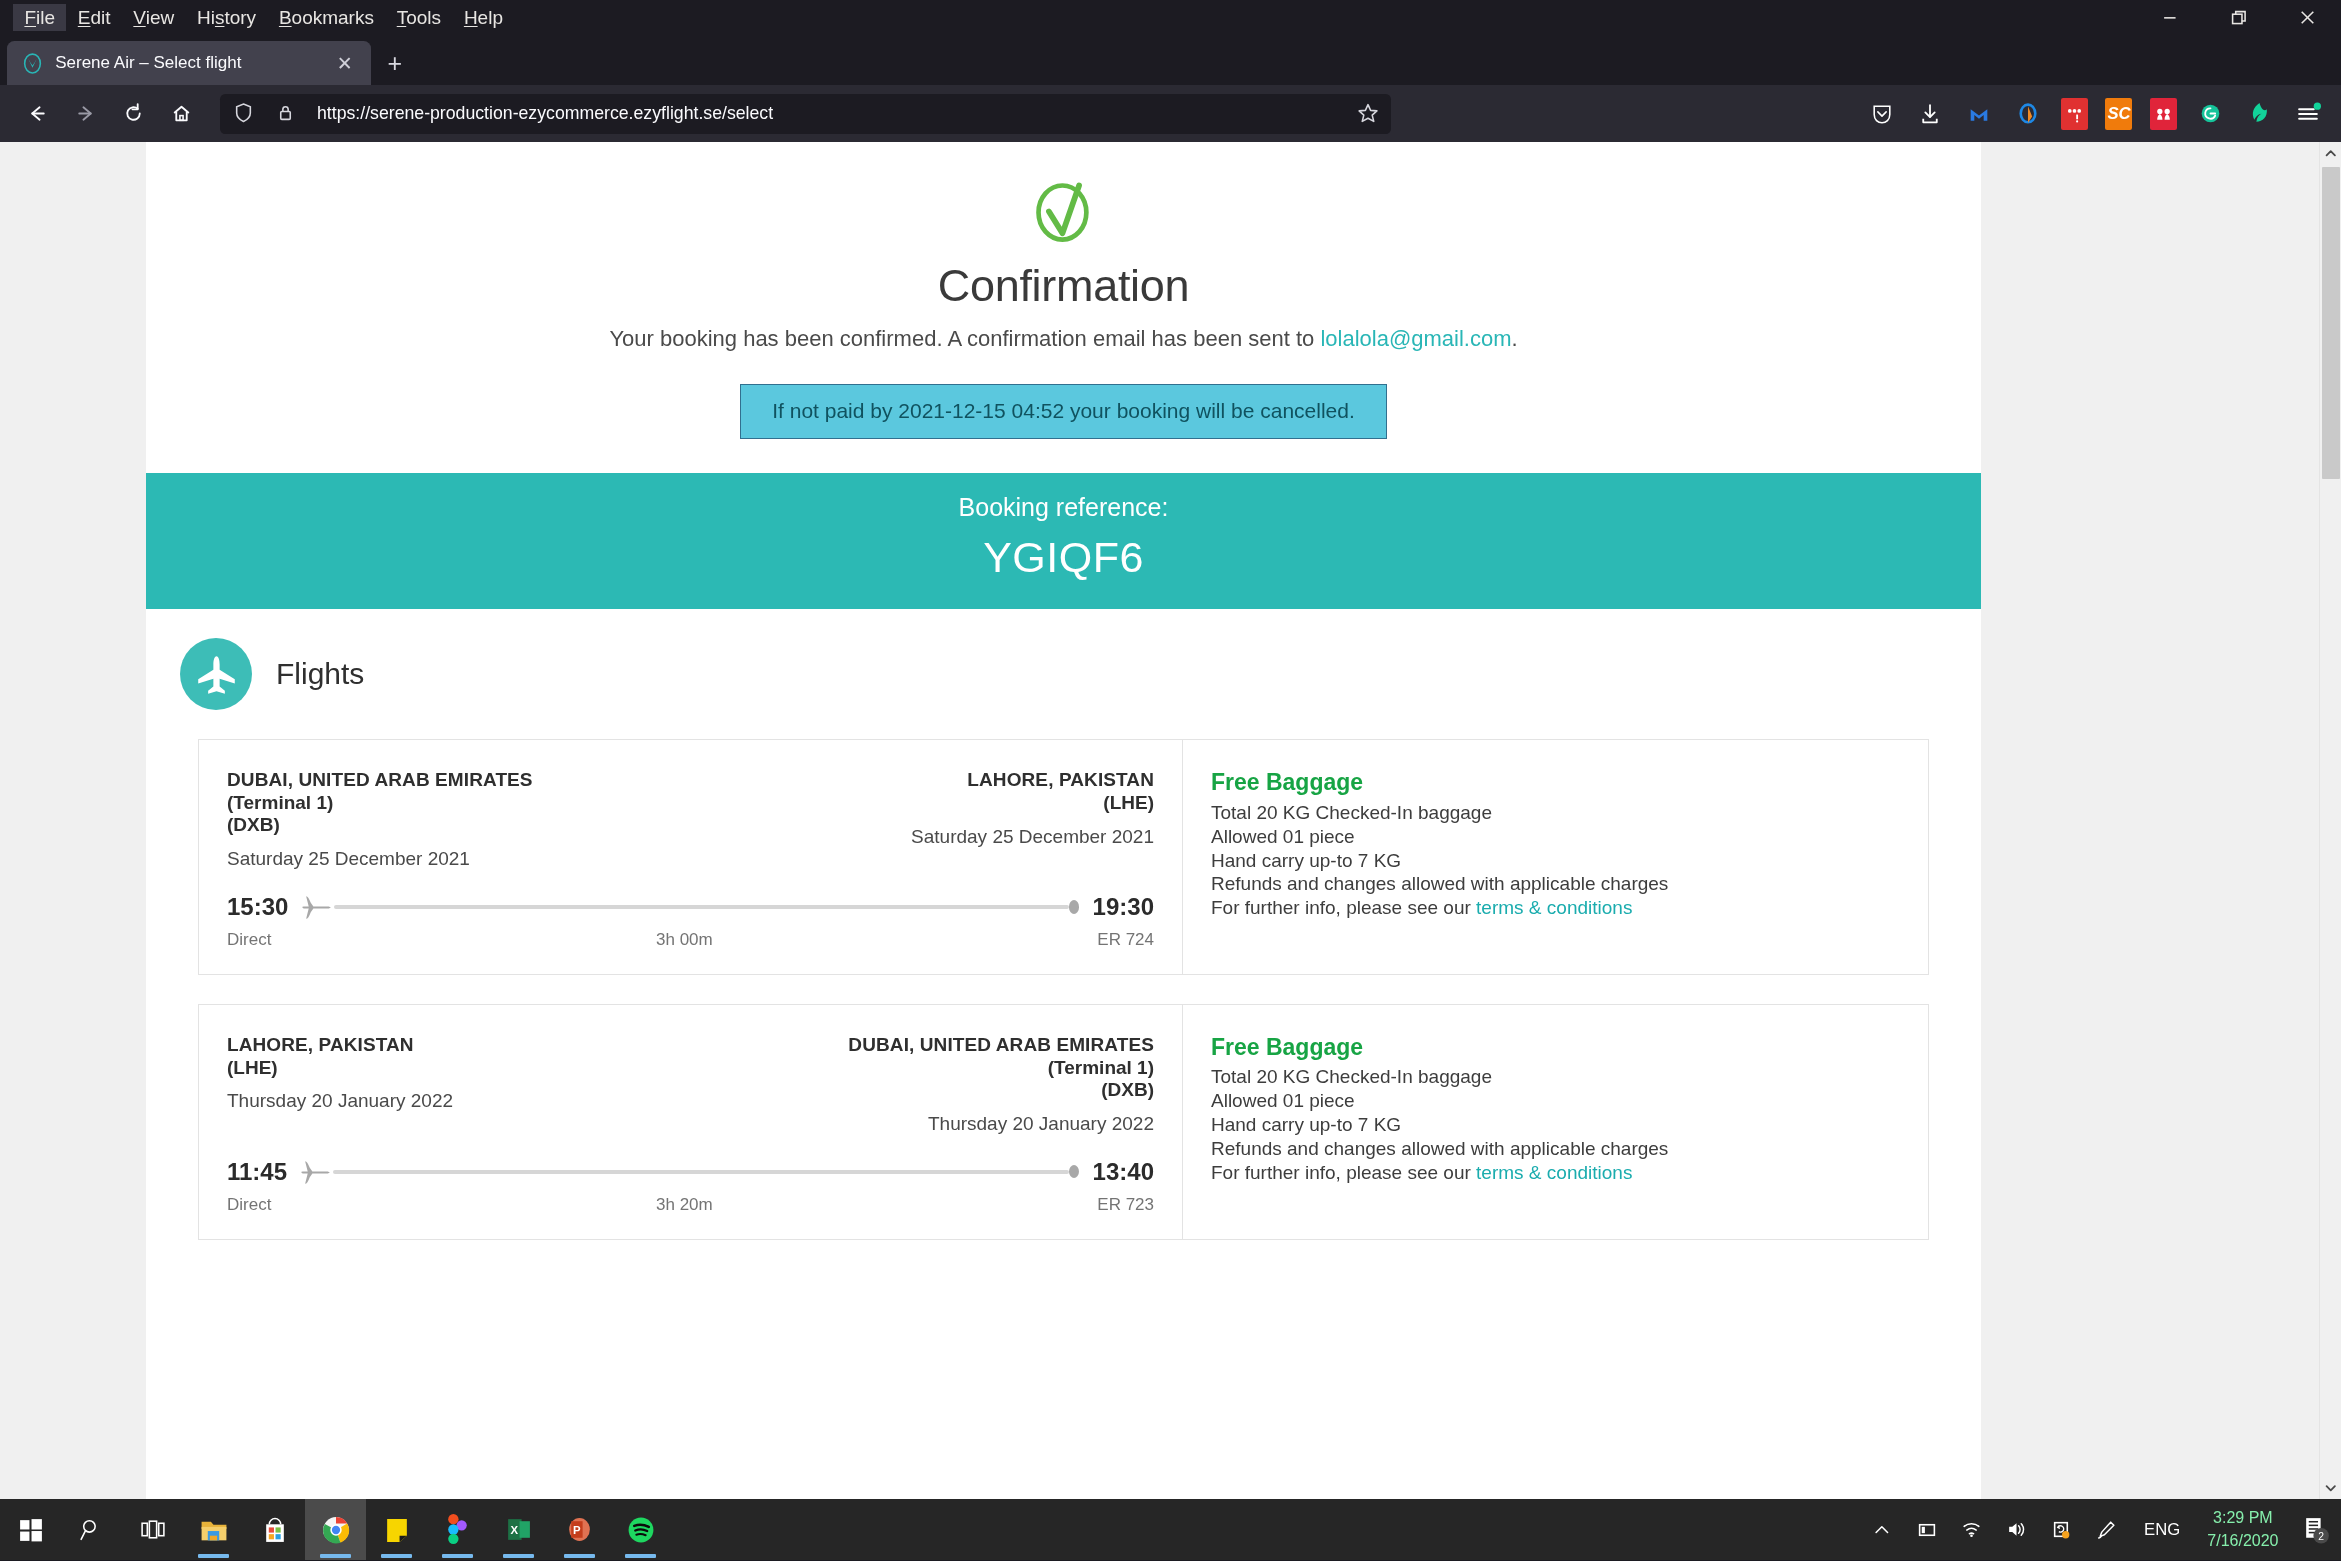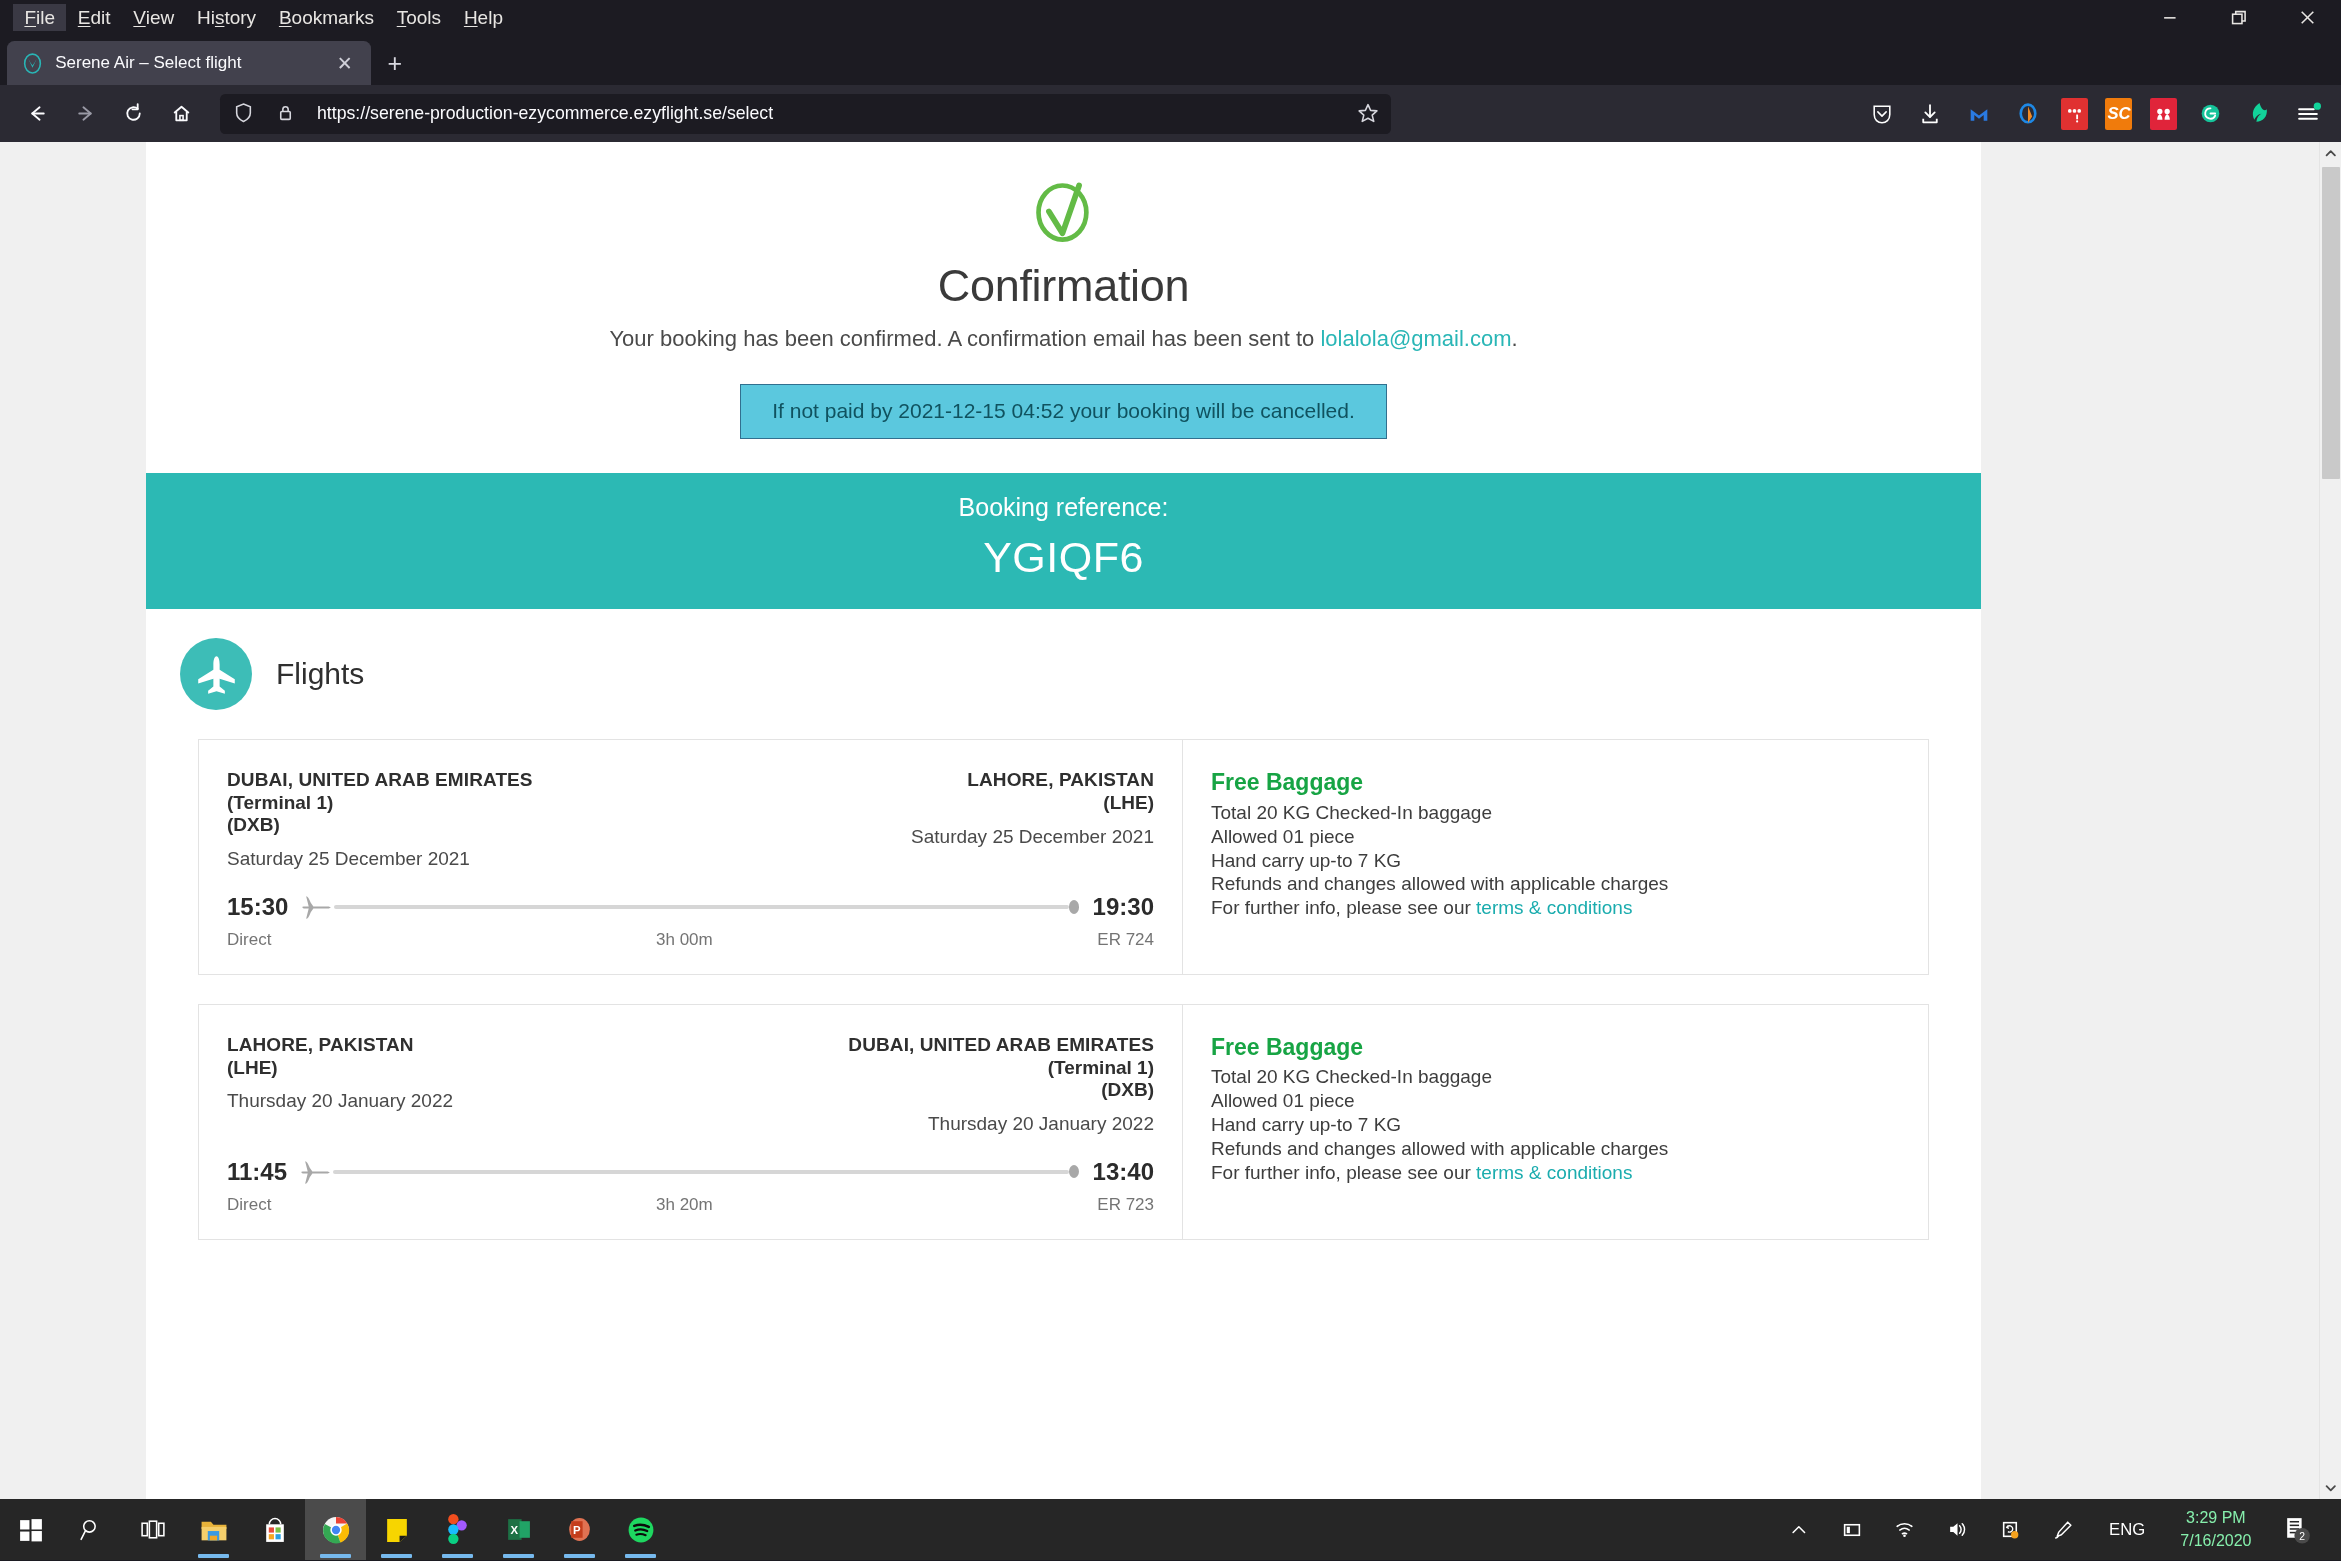--- a/index.html
+++ b/index.html
@@ -264,22 +264,22 @@
     position: relative;
     flex: 0 0 auto;
   }
   .tb-item.active { background: #4b4b4b; }
   .tb-open::after {
     content: ""; position: absolute; bottom: 2.1px; left: 14.6px; right: 14.6px;
     height: 3.6px; background: #76b9ed; border-radius: 1px;
   }
   .tray {
     position: absolute; right: 0; top: 0; height: 61px;
-    display: flex; align-items: center; gap: 8px;
-    padding-right: 20px;
+    display: flex; align-items: center; gap: 0;
+    padding-right: 1px;
   }
   .tray-icon {
     width: 45px; height: 61px;
     display: flex; align-items: center; justify-content: center;
     position: relative;
   }
   .tray-lang { color: #fff; font-size: 16.7px; padding: 0 14.6px; }
   .tray-clock {
     color: #86efac; font-size: 16px; text-align: center;
     line-height: 1.42; padding: 0 12.5px;

